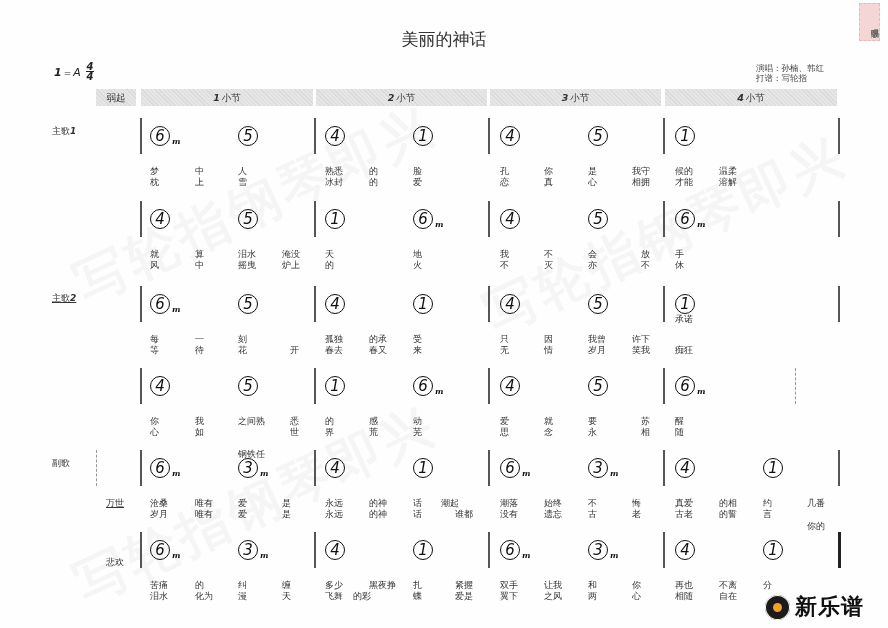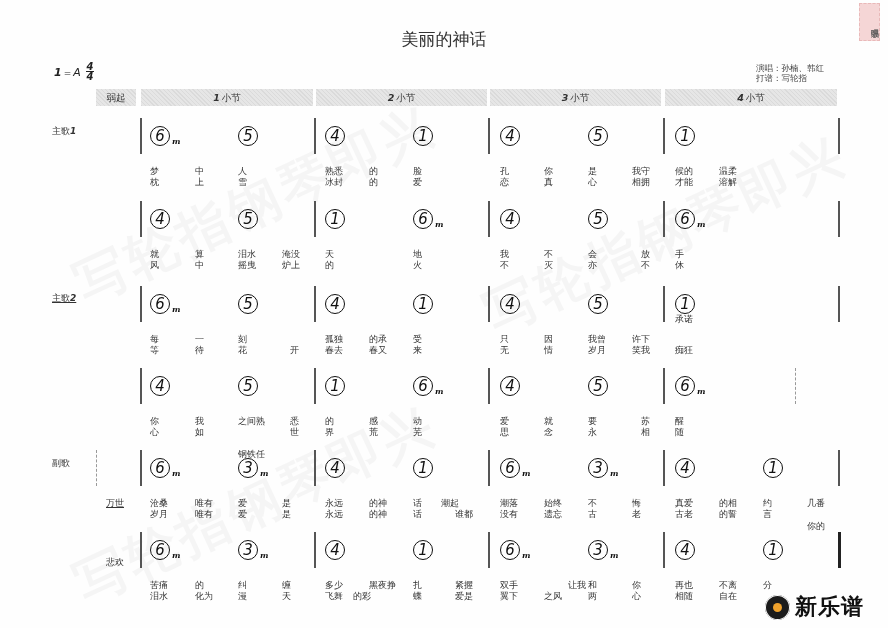--- a/index.html
+++ b/index.html
@@ -325,21 +325,21 @@
     <div class="lyric" style="left: 325px; top: 579px;">多少</div>
     <div class="lyric" style="left: 325px; top: 590px;">飞舞</div>
     <div class="lyric" style="left: 369px; top: 579px;">黑夜挣</div>
     <div class="lyric" style="left: 353px; top: 590px;">的彩</div>
     <div class="lyric" style="left: 413px; top: 579px;">扎</div>
     <div class="lyric" style="left: 413px; top: 590px;">蝶</div>
     <div class="lyric" style="left: 455px; top: 579px;">紧握</div>
     <div class="lyric" style="left: 455px; top: 590px;">爱是</div>
     <div class="lyric" style="left: 500px; top: 579px;">双手</div>
     <div class="lyric" style="left: 500px; top: 590px;">翼下</div>
-    <div class="lyric" style="left: 544px; top: 579px; margin-left: 24px;">让我</div>
+    <div class="lyric" style="left: 544px; top: 579px;">让我</div>
     <div class="lyric" style="left: 544px; top: 590px;">之风</div>
     <div class="lyric" style="left: 588px; top: 579px;">和</div>
     <div class="lyric" style="left: 588px; top: 590px;">两</div>
     <div class="lyric" style="left: 632px; top: 579px;">你</div>
     <div class="lyric" style="left: 632px; top: 590px;">心</div>
     <div class="lyric" style="left: 675px; top: 579px;">再也</div>
     <div class="lyric" style="left: 675px; top: 590px;">相随</div>
     <div class="lyric" style="left: 719px; top: 579px;">不离</div>
     <div class="lyric" style="left: 719px; top: 590px;">自在</div>
     <div class="lyric" style="left: 763px; top: 579px;">分</div>

